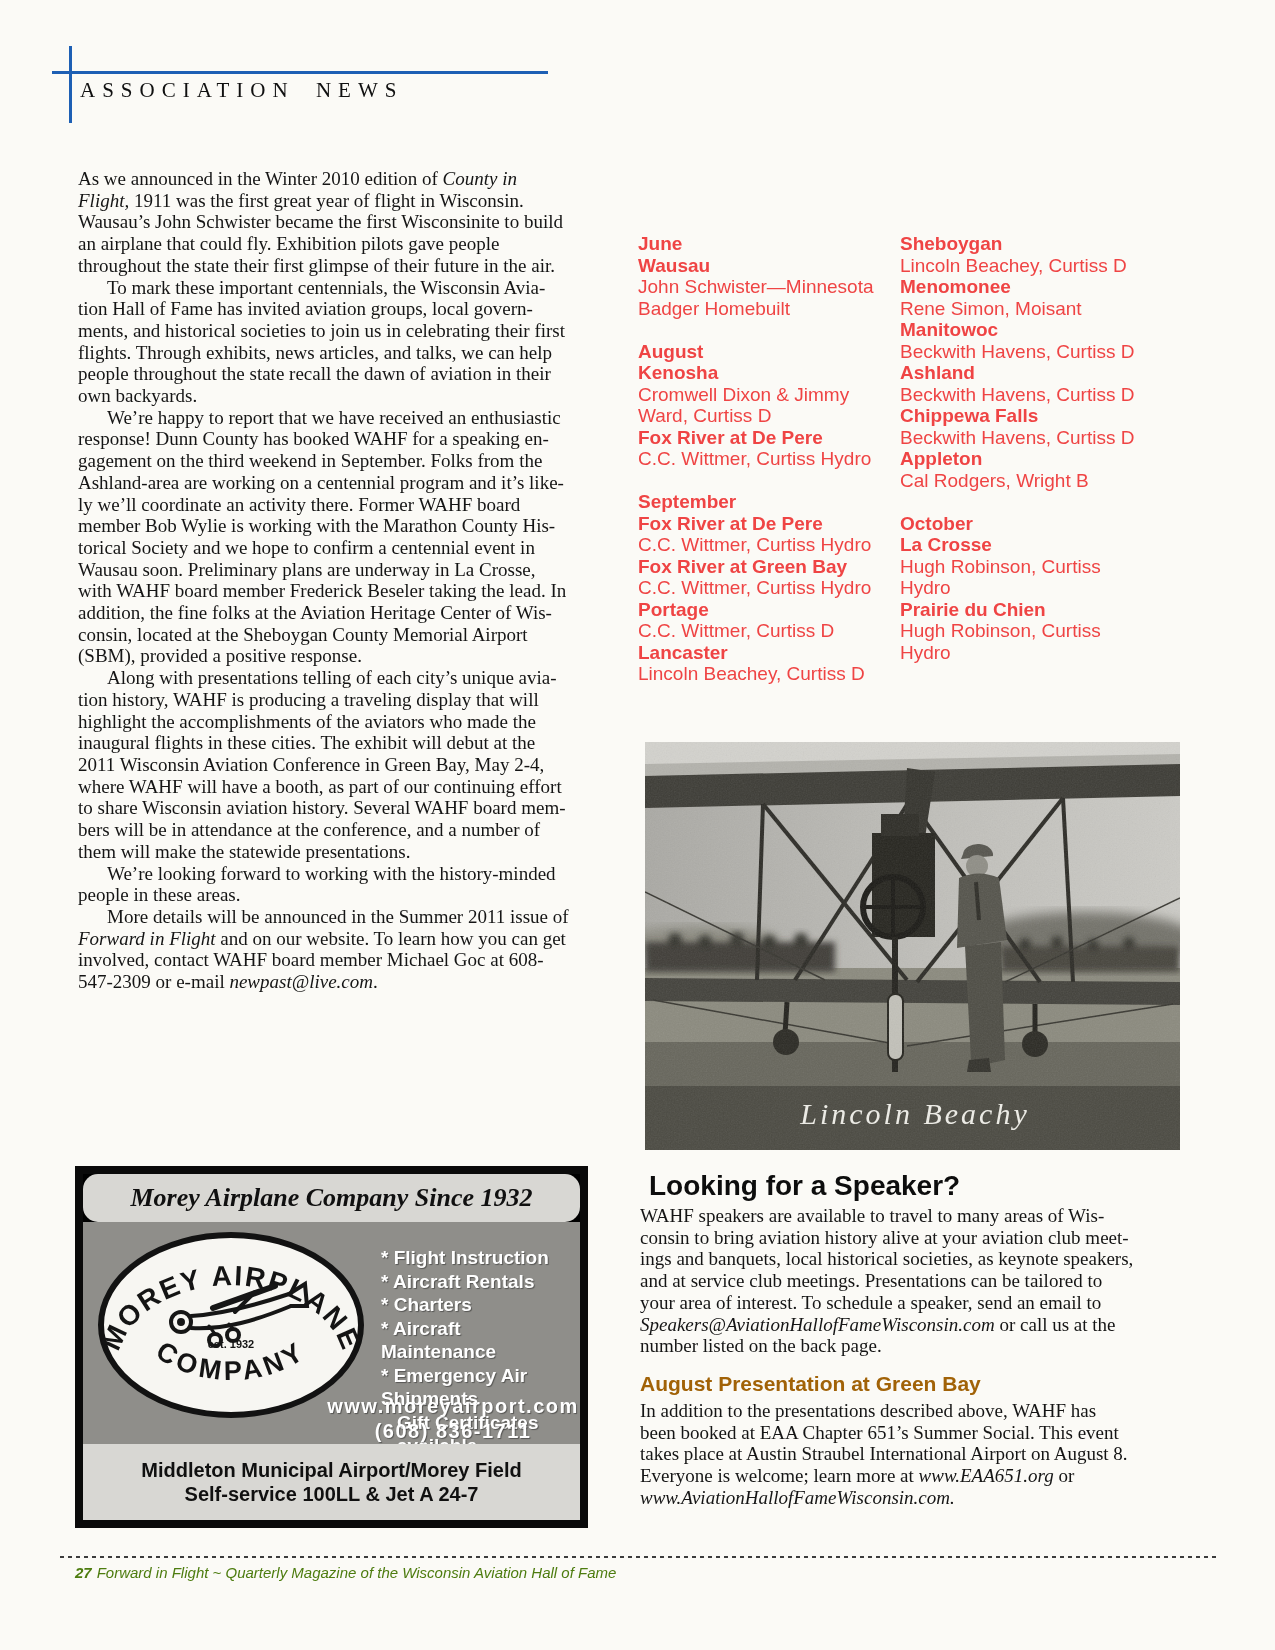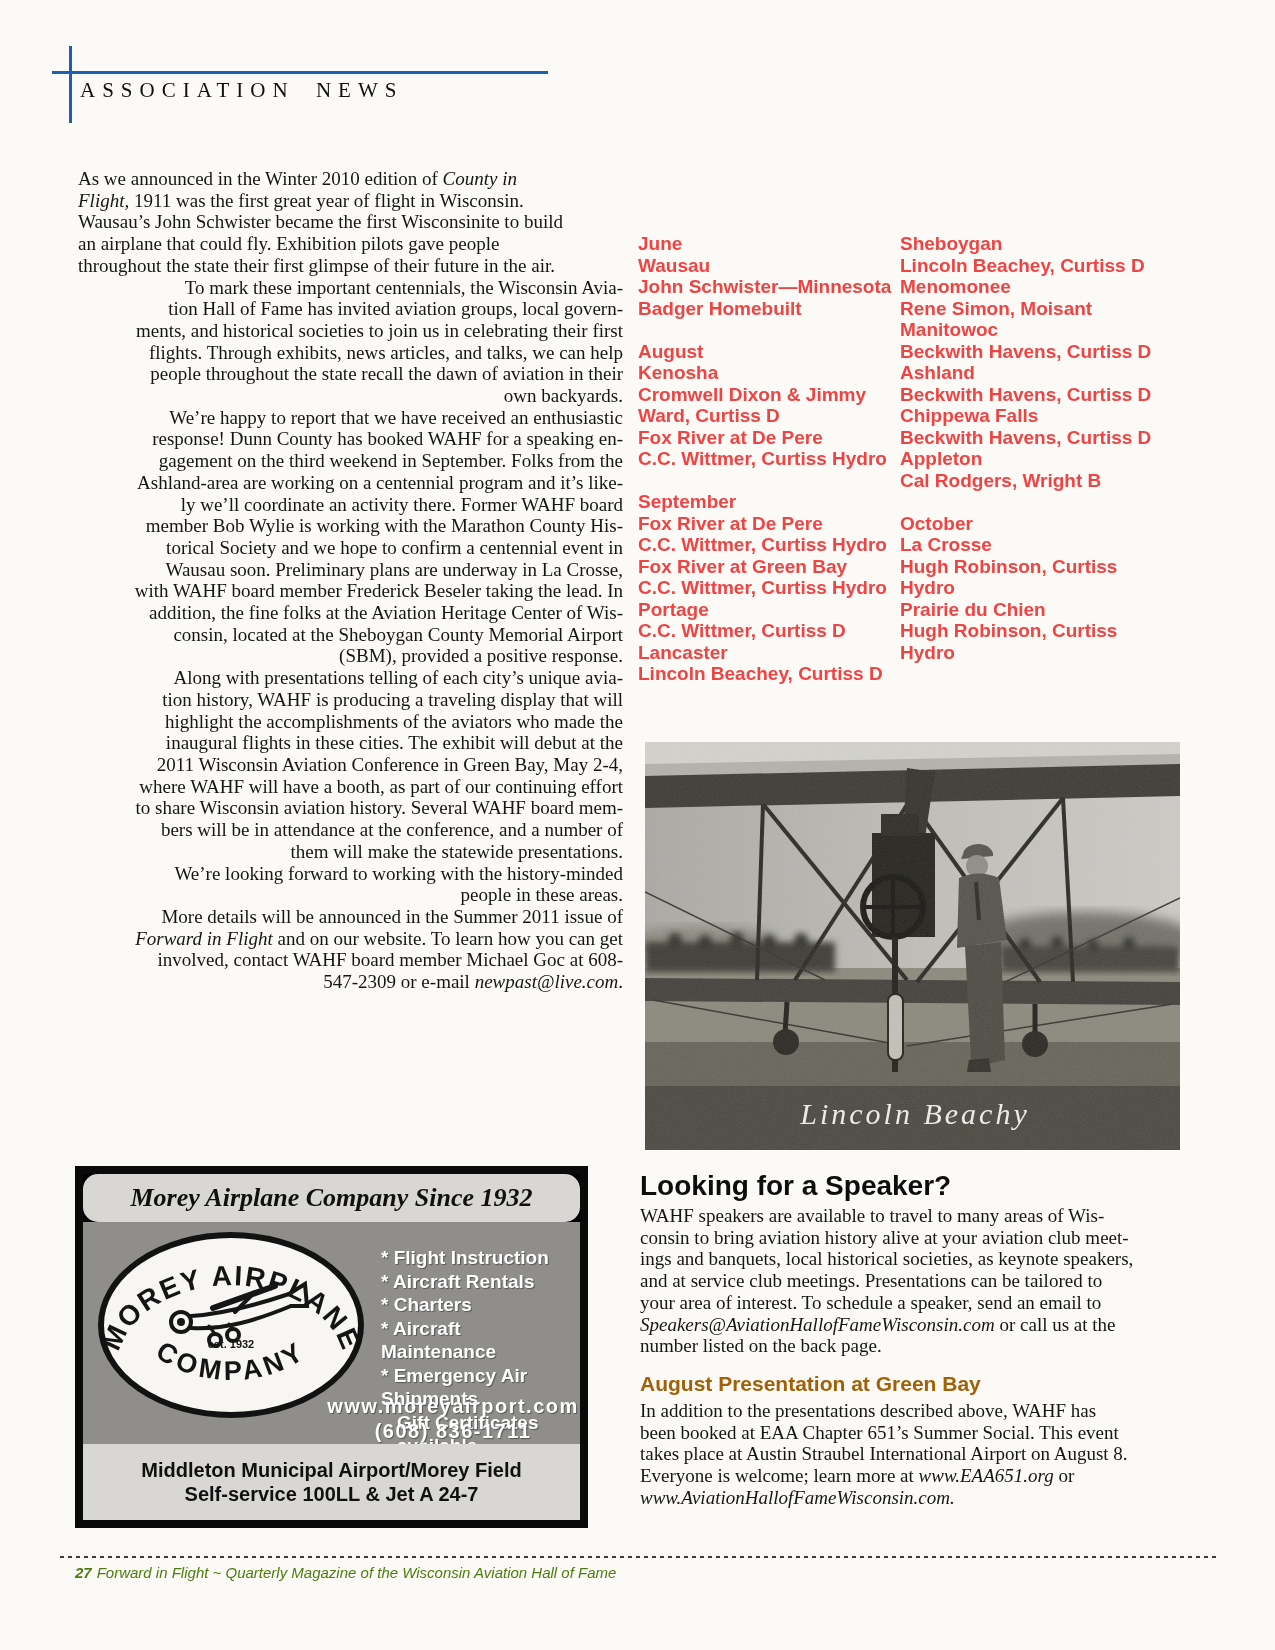--- a/index.html
+++ b/index.html
@@ -16,25 +16,25 @@
 
   
   .rule-v{left:69px;top:46px;width:3px;height:77px;background:var(--accent-blue);}
   .rule-h{left:52px;top:71px;width:496px;height:3px;background:var(--accent-blue);}
   .section-title{left:80px;top:78px;font:21px "Liberation Serif","DejaVu Serif",serif;letter-spacing:7px;word-spacing:9px;color:#101010;}
 
   
   .article{left:78px;top:168px;width:545px;}
   .article h1{margin:0 0 5px 0;font:bold 28px/32px "Liberation Sans","DejaVu Sans",sans-serif;color:#0d0d0d;letter-spacing:0;}
   .para{font:19px/21.7px "Liberation Serif","DejaVu Serif",serif;white-space:pre-line;color:#151515;}
-  .para.indent{text-indent:29px;text-align:right;}
+  .para.indent{text-indent:29px;}
 
   
   .sched{font:19px/21.5px "Liberation Sans","DejaVu Sans",sans-serif;color:#ef4444;margin-top:20px;}
-  .sched .line{min-height:21.5px;font-weight:bold;}
+  .sched .line{min-height:21.5px;}
   .sched .line.b{font-weight:bold;}
   .sched-left{left:638px;top:213px;width:258px;}
   .sched-right{left:900px;top:213px;width:285px;}
 
   
   .photo{left:645px;top:742px;width:535px;height:408px;border-radius:31px;}
   .photo svg{display:block;}
 
   
   .ad{left:75px;top:1166px;width:513px;height:362px;box-sizing:border-box;border:8px solid #0a0a0a;display:flex;flex-direction:column;background:#000;}
@@ -45,21 +45,21 @@
   .ad-services{position:absolute;left:298px;top:24px;color:#fff;font:bold 19px/23.5px "Liberation Sans","DejaVu Sans",sans-serif;
     text-shadow:1px 1px 1px rgba(0,0,0,.4);}
   .ad-services .line.ind{padding-left:16px;}
   .ad-web{position:absolute;left:240px;top:172px;width:260px;text-align:center;color:#fff;
     font:bold 20px/25px "Liberation Sans","DejaVu Sans",sans-serif;letter-spacing:1.5px;text-shadow:1px 1px 1px rgba(0,0,0,.4);}
   .ad-foot{background:var(--ad-strip);height:76px;display:flex;flex-direction:column;justify-content:center;text-align:center;
     font:bold 20px/24px "Liberation Sans","DejaVu Sans",sans-serif;color:#101010;}
 
   
   .speaker{left:640px;top:1170px;width:575px;}
-  .speaker h2{margin:0 0 3px 0;font:bold 28px/32px "Liberation Sans","DejaVu Sans",sans-serif;color:#0d0d0d;}
+  .speaker h2{margin:0 0 3px 9px;font:bold 28px/32px "Liberation Sans","DejaVu Sans",sans-serif;color:#0d0d0d;}
   .speaker h3{margin:15px 0 4px 0;font:bold 21px/24px "Liberation Sans","DejaVu Sans",sans-serif;color:#a16207;}
 
   
   .footer-rule{left:60px;top:1556px;width:1157px;height:2px;
     background:repeating-linear-gradient(to right,#3c3c3c 0 4px,transparent 4px 8px);}
   .page-footer{left:75px;top:1564px;font:italic 15px "Liberation Sans","DejaVu Sans",sans-serif;color:#4d7c0f;}
   .page-footer .num{font-weight:bold;font-style:italic;margin-right:5px;}
 </style>
 </head>
 <body>

